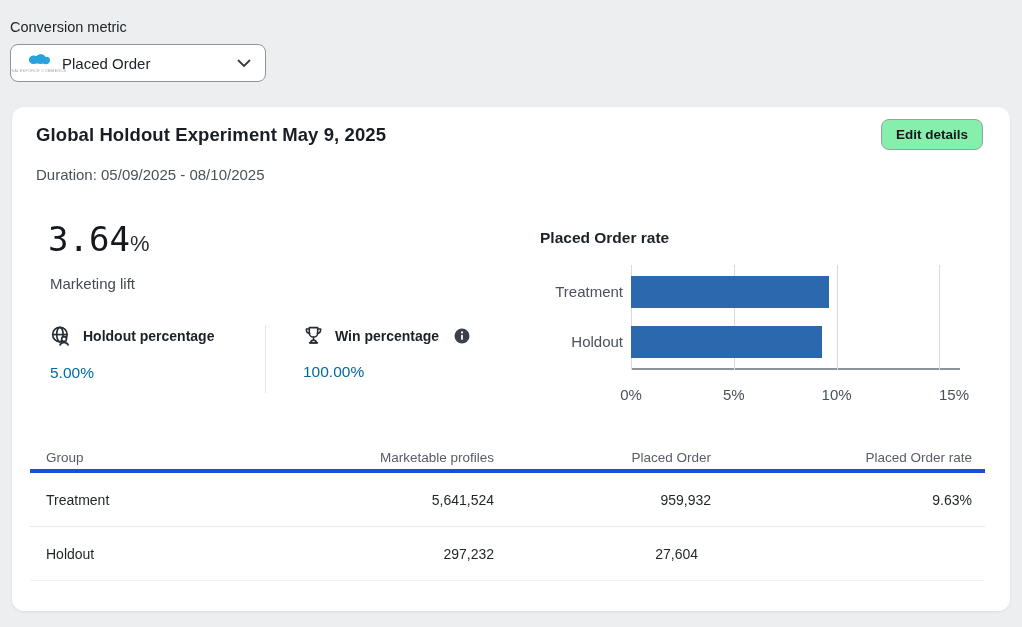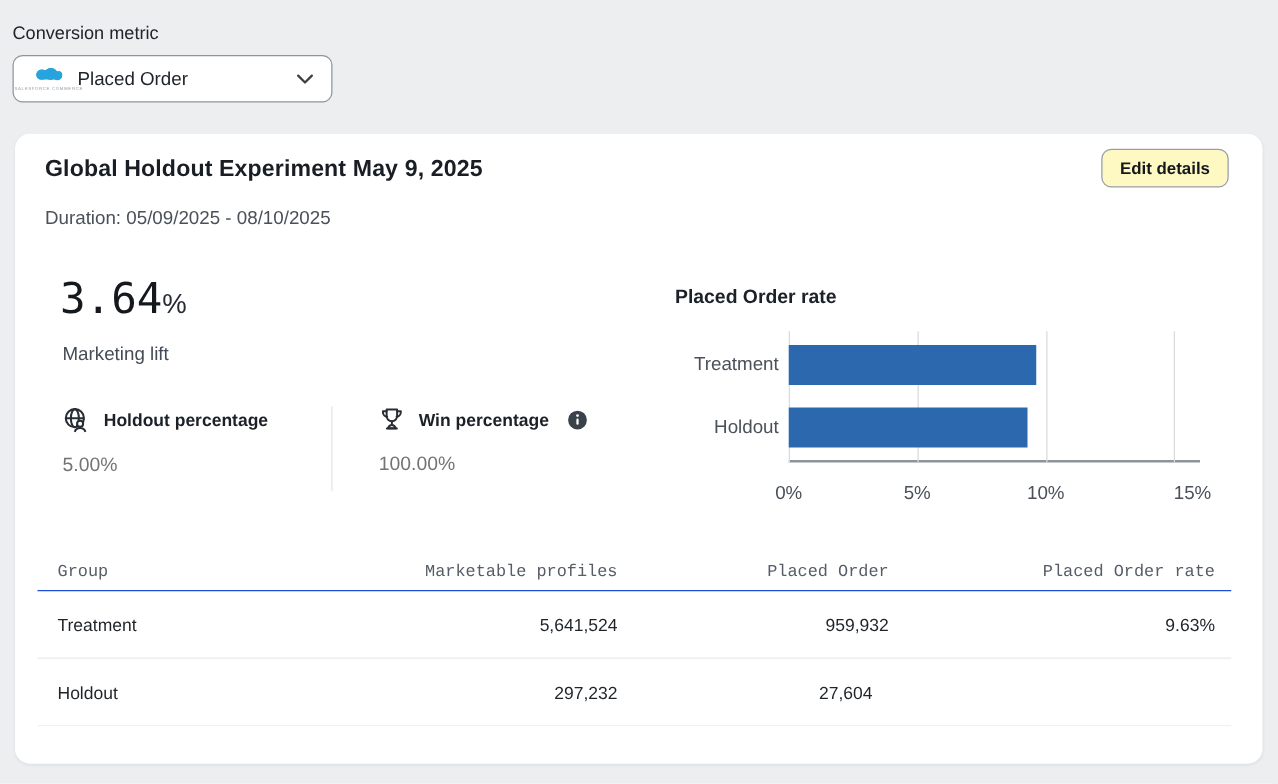--- a/index.html
+++ b/index.html
@@ -33,54 +33,54 @@
   }
 
   .header-row { position:absolute; left:24px; top:12px; right:27px; display:flex; align-items:center; }
   .exp-title { font-size:18.5px; font-weight:700; color:#191e24; letter-spacing:.1px; }
   .badge {
     margin-left:13px; background:#d5f2df; border-radius:999px;
     height:26px; display:inline-flex; align-items:center; gap:6px;
     padding:0 12px 0 5px; font-size:13.5px; color:#1e2b24;
   }
   .edit-btn {
-    margin-left:auto; background:#fef9c3; border:1px solid #989ea6; border-radius:8px;
+    margin-left:auto; background:#86efac; border:1px solid #989ea6; border-radius:8px;
     height:31px; padding:0 14px; font-family:"Liberation Sans",sans-serif;
     font-size:13.5px; font-weight:700; color:#14181d; cursor:pointer;
   }
   .duration { position:absolute; left:24px; top:59px; font-size:15px; color:#4a515a; }
 
   
   .stat-big { position:absolute; left:36px; top:112px; font-family:"DejaVu Sans Mono",monospace; font-size:34px; color:#15191e; }
   .stat-big .unit { font-size:22px; font-family:"Liberation Sans",sans-serif; color:#272c33; }
   .stat-label { position:absolute; left:38px; top:168px; font-size:15px; color:#454c55; }
 
   .metric { position:absolute; top:218px; }
   .metric-1 { left:38px; }
   .metric-2 { left:291px; }
   .metric-head { display:flex; align-items:center; gap:11px; }
   .metric-head .lbl { font-size:14px; font-weight:700; color:#1b2127; }
-  .metric-value { margin-top:17px; font-size:15.5px; color:#737373; }
+  .metric-value { margin-top:17px; font-size:15.5px; color:#0369a1; }
   .v-divider { position:absolute; left:253px; top:218px; width:1px; height:68px; background:#e3e5e8; }
   .info-btn { display:inline-flex; margin-left:4px; cursor:pointer; border:none; background:none; padding:0; }
 
   
   .chart-title { position:absolute; left:528px; top:122px; font-size:15.5px; font-weight:700; color:#1b2127; }
   .chart-cat { position:absolute; left:470px; width:141px; text-align:right; font-size:15px; color:#4a515a; line-height:18px; }
   .cat-0 { top:176px; } .cat-1 { top:226px; }
   .chart-plot { position:absolute; left:619px; top:158px; width:329px; height:105px; border-bottom:2px solid #8d939a; }
   .gridline { position:absolute; top:0; width:1px; height:105px; background:#d8dadd; }
   .bar { position:absolute; height:32px; }
   .chart-xticks { position:absolute; left:619px; top:279px; width:329px; height:20px; }
   .xtick { position:absolute; transform:translateX(-50%); font-size:15px; color:#4a515a; white-space:nowrap; }
 
   
   .exp-table { position:absolute; left:18px; top:338px; width:955px; }
   .t-row { display:grid; grid-template-columns:200px 264px 217px 274px; align-items:center; }
-  .t-head { height:28px; border-bottom:1px solid #1d4ed8;font-family:Liberation Mono, monospace; }
+  .t-head { height:28px; border-bottom:4px solid #1d4ed8; }
   .t-head .cell { font-size:13.5px; color:#565d66; }
   .t-body { height:54px; border-bottom:1px solid #e8eaec; }
   .t-body:last-child { border-bottom:1px solid #f0f1f3; }
   .t-body .cell { font-size:14px; color:#1f242a; }
   .cell-l { text-align:left; padding-left:16px; }
   .cell-r { text-align:right; padding-right:0; }
   .t-row .cell:last-child { padding-right:13px; }
 
   svg { display:block; }
 </style>

